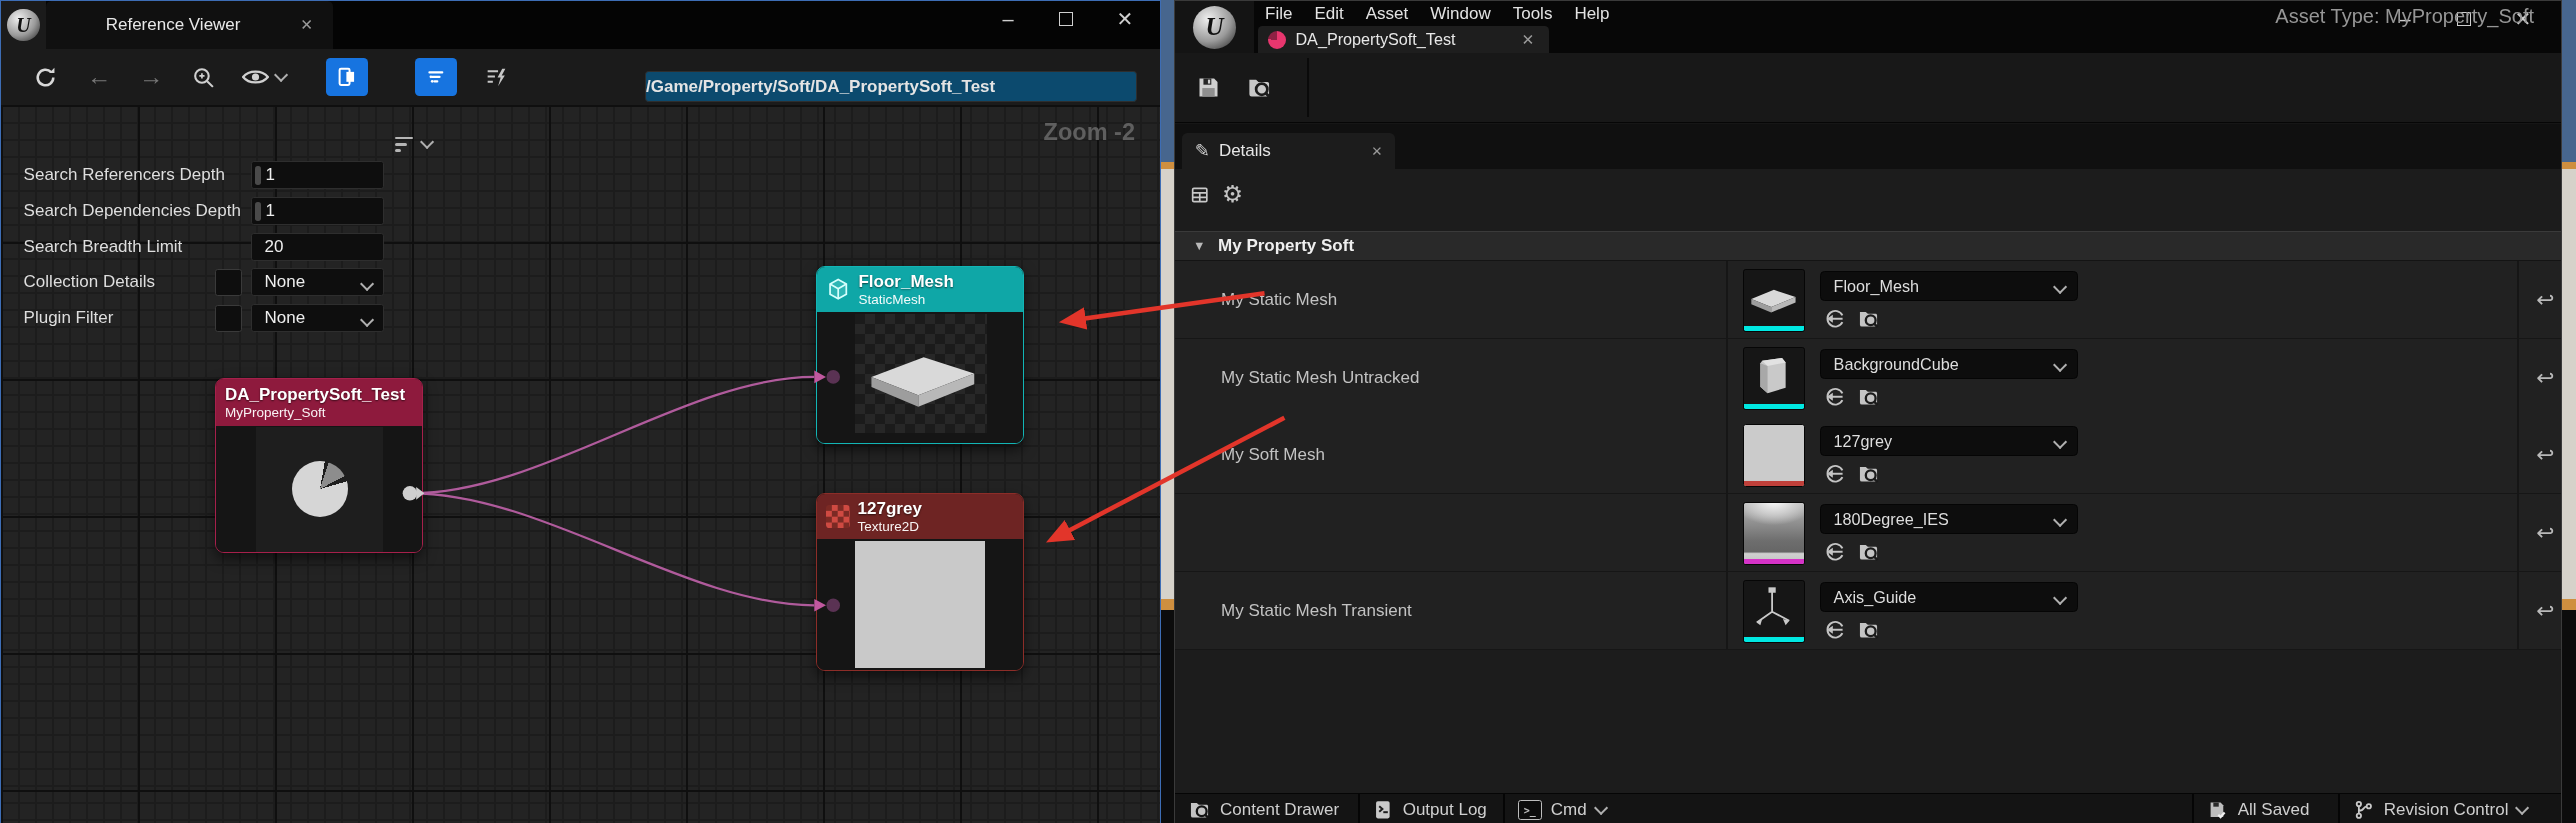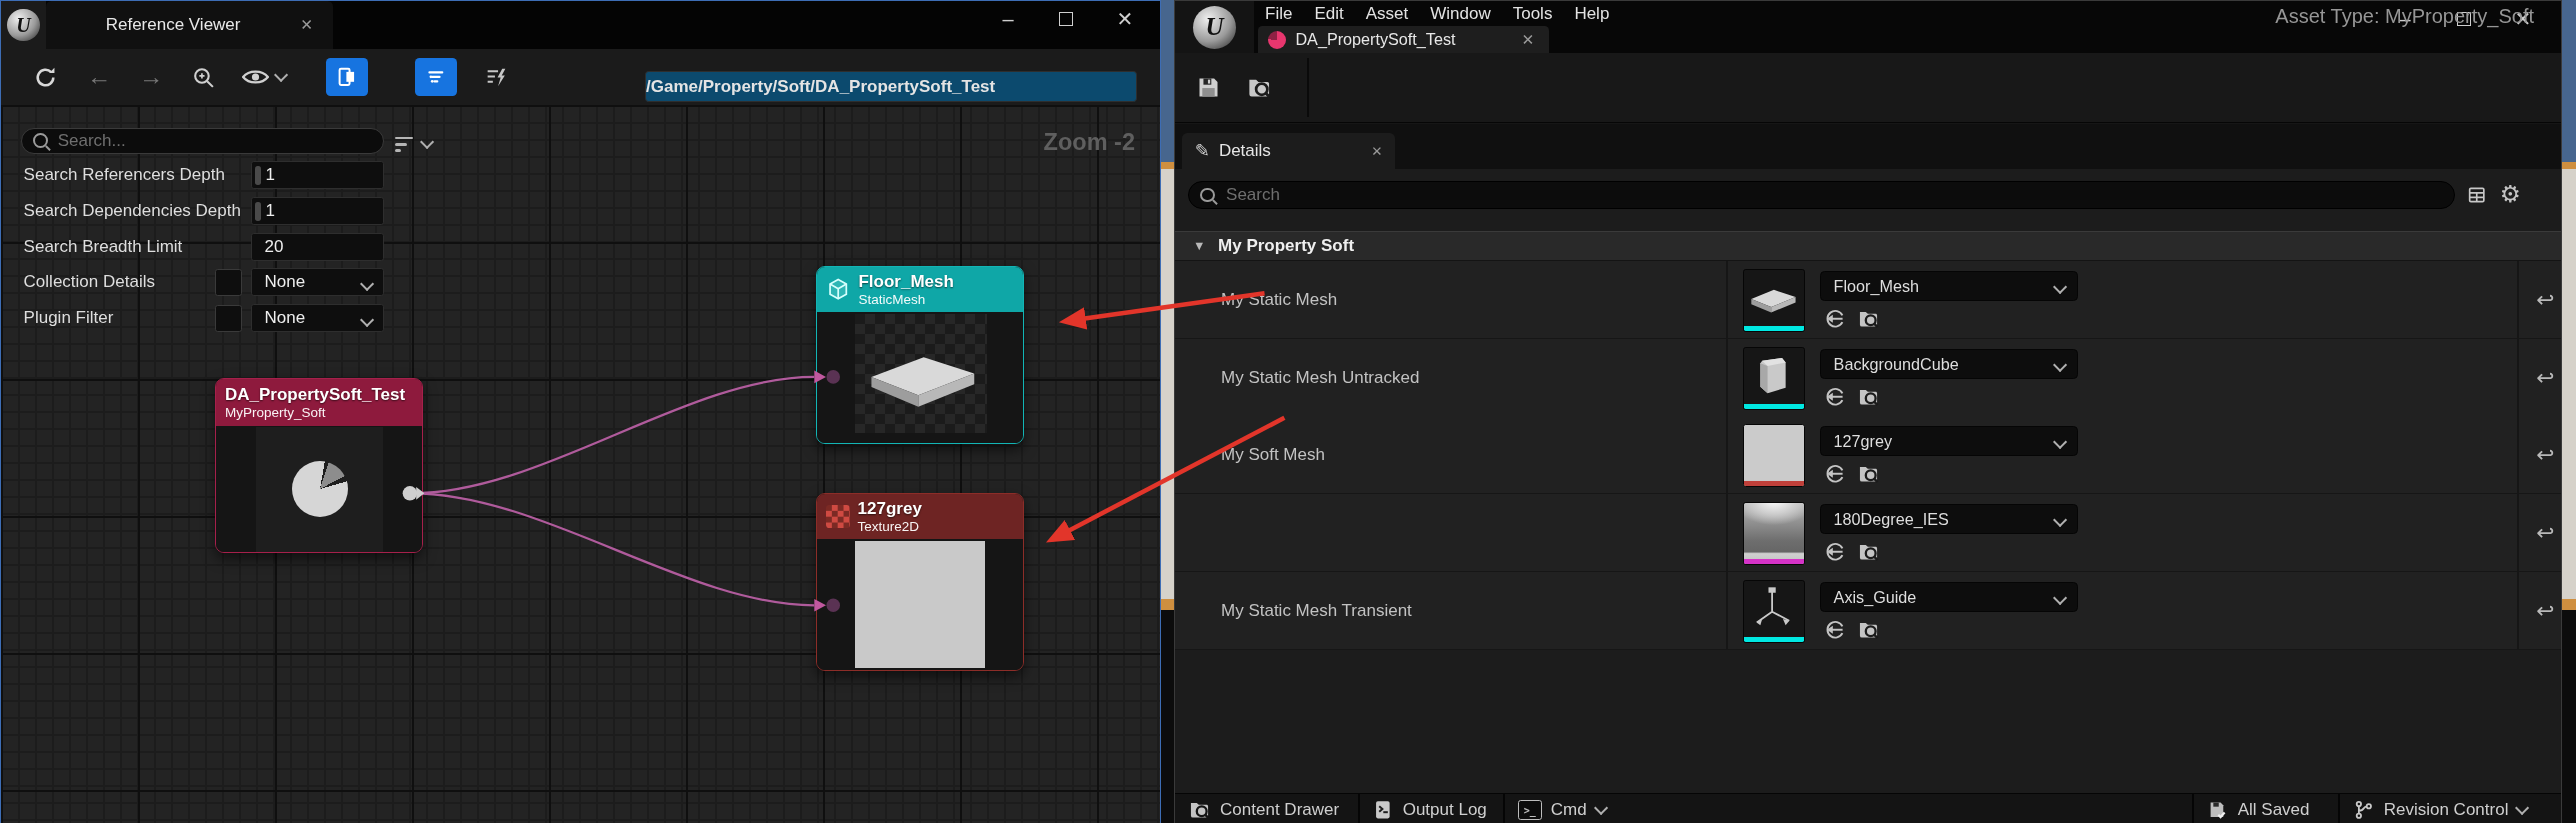--- a/index.html
+++ b/index.html
@@ -28,21 +28,21 @@
   .bluebtn{width:42px;height:38px;background:var(--accent_blue);border-radius:4.5px;display:flex;align-items:center;justify-content:center;}
   .path-field{position:absolute;left:644px;top:22px;width:492px;height:31px;background:#0c4a6e;border:0.9px solid #2e2e2e;border-radius:3.6px;
     color:#e4e4e4;font-size:17px;font-weight:bold;padding:0 0;box-sizing:border-box;font-family:"Liberation Sans",sans-serif;}
   .graph{left:0;top:104px;width:1159px;height:718px;overflow:hidden;background-color:#232323;
     background-image:
       linear-gradient(to right,#0f0f0f 1.8px,transparent 1.8px),
       linear-gradient(to bottom,#0f0f0f 1.8px,transparent 1.8px),
       linear-gradient(to right,#1c1c1c 1.8px,transparent 1.8px),
       linear-gradient(to bottom,#1c1c1c 1.8px,transparent 1.8px);
     background-size:137px 137px,137px 137px,17px 17px,17px 17px;}
-  .zoom-ind{right:25px;top:14.4px;color:#5f5f5f;font-size:23.5px;font-weight:bold;margin-top:10px;}
+  .zoom-ind{right:25px;top:14.4px;color:#5f5f5f;font-size:23.5px;font-weight:bold;}
   
   .rv-search{left:20px;top:22.6px;width:363px;height:26px;background:#0c0c0c;border:0.9px solid #3a3a3a;border-radius:13.5px;
     display:flex;align-items:center;padding:0 10.8px;box-sizing:border-box;gap:8.1px;}
   .rv-search input{flex:1;background:transparent;border:none;outline:none;color:#c9c9c9;font-size:17px;font-family:inherit;}
   .rv-search input::placeholder{color:#6f6f6f;}
   .mag{width:10.8px;height:10.8px;border:2.3px solid #9a9a9a;border-radius:50%;position:relative;flex:none;}
   .mag:after{content:"";position:absolute;width:2.3px;height:6.3px;background:#9a9a9a;transform:rotate(-45deg);right:-3.6px;bottom:-5.4px;}
   .filterbars span{display:block;height:2.7px;background:#b5b5b5;margin:3.6px 0;border-radius:1.8px;}
   .chev{width:8.1px;height:8.1px;border-right:2.3px solid #b0b0b0;border-bottom:2.3px solid #b0b0b0;transform:rotate(45deg);display:inline-block;}
   .rv-row{left:0;width:397px;height:28px;display:flex;align-items:center;}
@@ -195,24 +195,20 @@
           </g>
           <path d="M17.5 3.5l-4.5 8.5h3l-2.5 8.5 6.5-10.5h-3l3.5-6.5z" fill="#c7c7c7"></path>
         </svg>
     </div>
     <input class="path-field" value="/Game/Property/Soft/DA_PropertySoft_Test" style="">
   </div>
 
   <div class="graph abs">
     <div class="zoom-ind abs">Zoom -2</div>
 
-    <div class="rv-search abs">
-      <span class="mag"></span>
-      <input placeholder="Search..." style="">
-    </div>
     <div class="abs" style="left:394px;top:28px;display:flex;align-items:center;gap:9px;">
       <span class="filterbars">
           <span style="width:18px"></span>
           <span style="width:11.7px"></span>
           <span style="width:6.3px"></span>
         </span>
       <span class="chev" style="margin-top:-3.6px;"></span>
     </div>
 
     <div class="rv-row abs" style="top:56px;">
@@ -366,24 +362,20 @@
 
   <div class="d-wrap abs">
     <div class="d-tabstrip abs">
       <div class="d-tab">
         <span class="pencil">✎</span>
         <span>Details</span>
         <span class="tab-close">✕</span>
       </div>
     </div>
     <div class="d-searchrow abs">
-      <div class="d-search">
-        <span class="mag"></span>
-        <input placeholder="Search" style="">
-      </div>
       <svg class="grid-icon" viewBox="0 0 24 24">
           <g fill="none" stroke="#c8c8c8" stroke-width="2">
             <rect x="3.5" y="4" width="17" height="16" rx="1.5"></rect>
             <path d="M3.5 9.5h17M3.5 14.8h17M12 9.5V20"></path>
           </g>
         </svg>
       <span class="gear">⚙</span>
     </div>
     <div class="d-cat abs">
       <span class="cat-arrow">▼</span>

